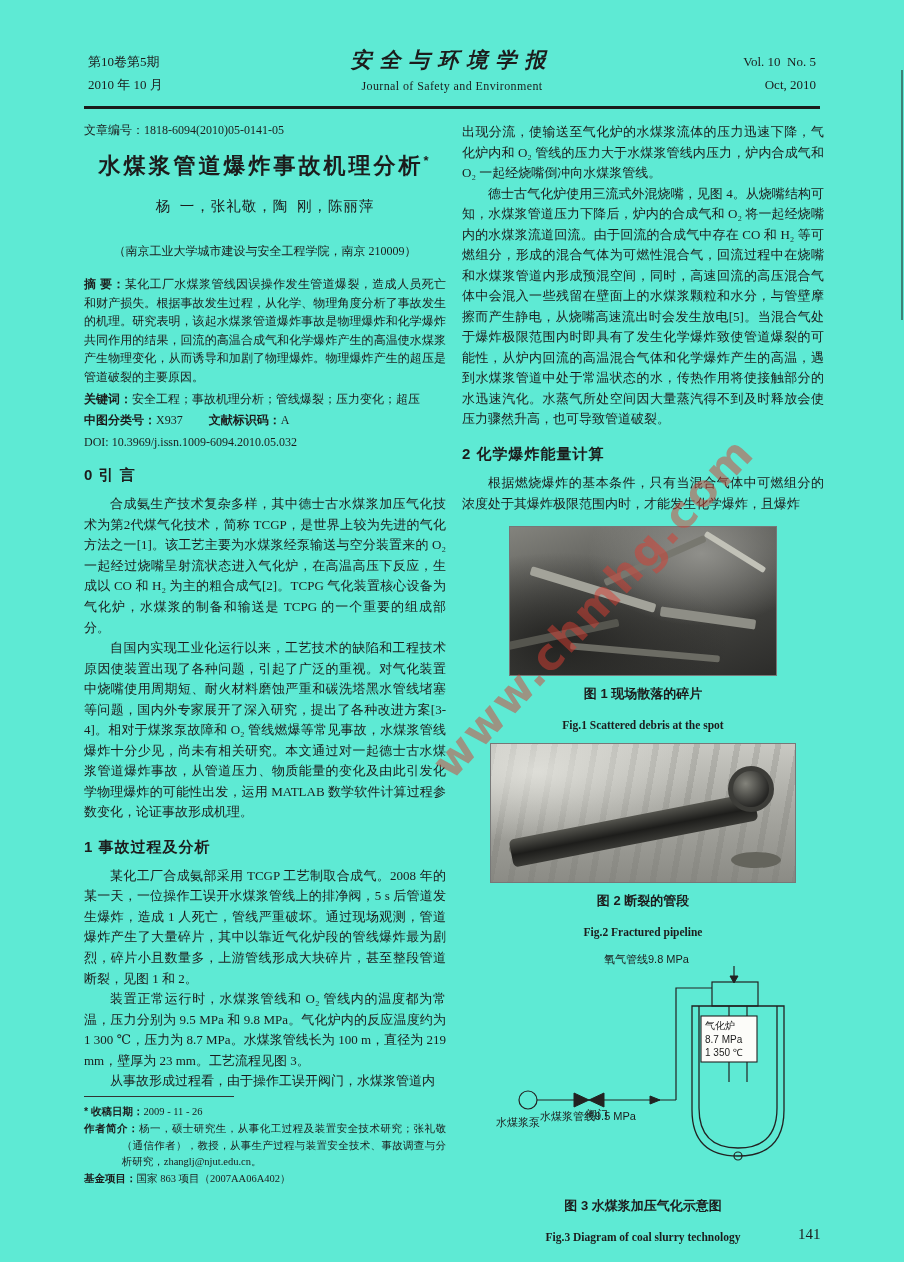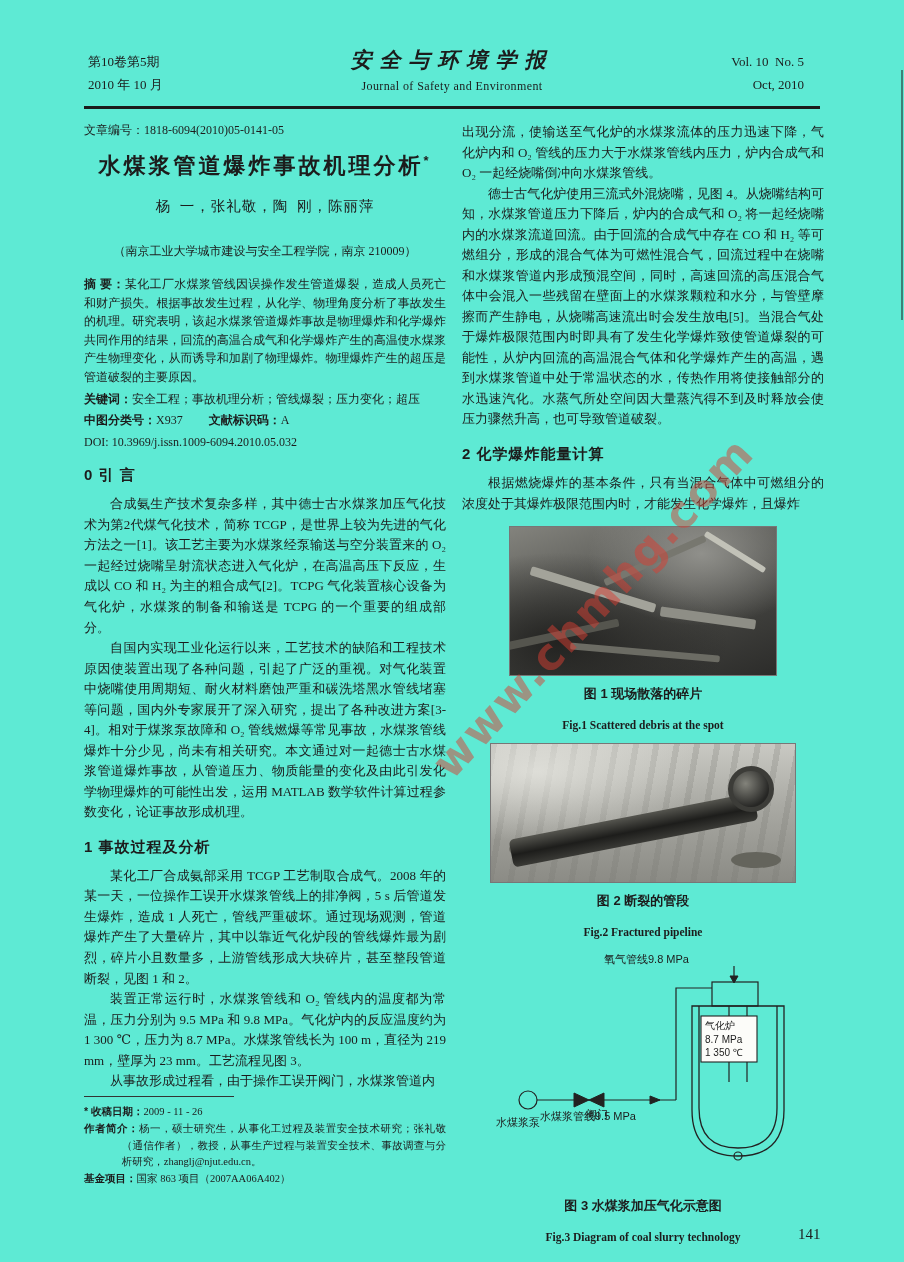--- a/index.html
+++ b/index.html
@@ -7,21 +7,21 @@
   body{font-family:"Liberation Serif","DejaVu Serif",serif;color:#1c1c1c;}
   .page{position:relative;width:904px;height:1262px;margin:0 auto;background:#5eead4;overflow:hidden;}
   .scan-edge{position:absolute;right:1px;top:70px;width:2px;height:250px;background:rgba(25,25,25,.5);}
 
   
   .header{position:absolute;left:84px;right:84px;top:46px;height:56px;}
   .header-left{position:absolute;left:4px;top:4px;font-size:13px;line-height:23px;}
   .header-center{position:absolute;left:0;right:0;top:0;text-align:center;}
   .journal-cn{font-size:21px;font-weight:bold;font-style:italic;letter-spacing:8px;}
   .journal-en{font-size:12px;margin-top:5px;letter-spacing:.4px;}
-  .header-right{position:absolute;right:16px;top:4px;font-size:13px;line-height:23px;text-align:right;}
+  .header-right{position:absolute;right:4px;top:4px;font-size:13px;line-height:23px;text-align:right;}
   .pre{white-space:pre;}
   .rule{position:absolute;left:84px;right:84px;top:106px;border-top:3px solid #1b1b1b;}
 
   
   .col-left{position:absolute;left:84px;top:122px;width:362px;}
   .col-right{position:absolute;left:462px;top:122px;width:362px;}
 
   .article-no{font-size:12px;margin-bottom:12px;}
   .title{text-align:center;font-size:22px;font-weight:bold;letter-spacing:3px;margin:8px 0 16px;font-family:"Liberation Sans",sans-serif;}
   .title sup{font-size:13px;}

